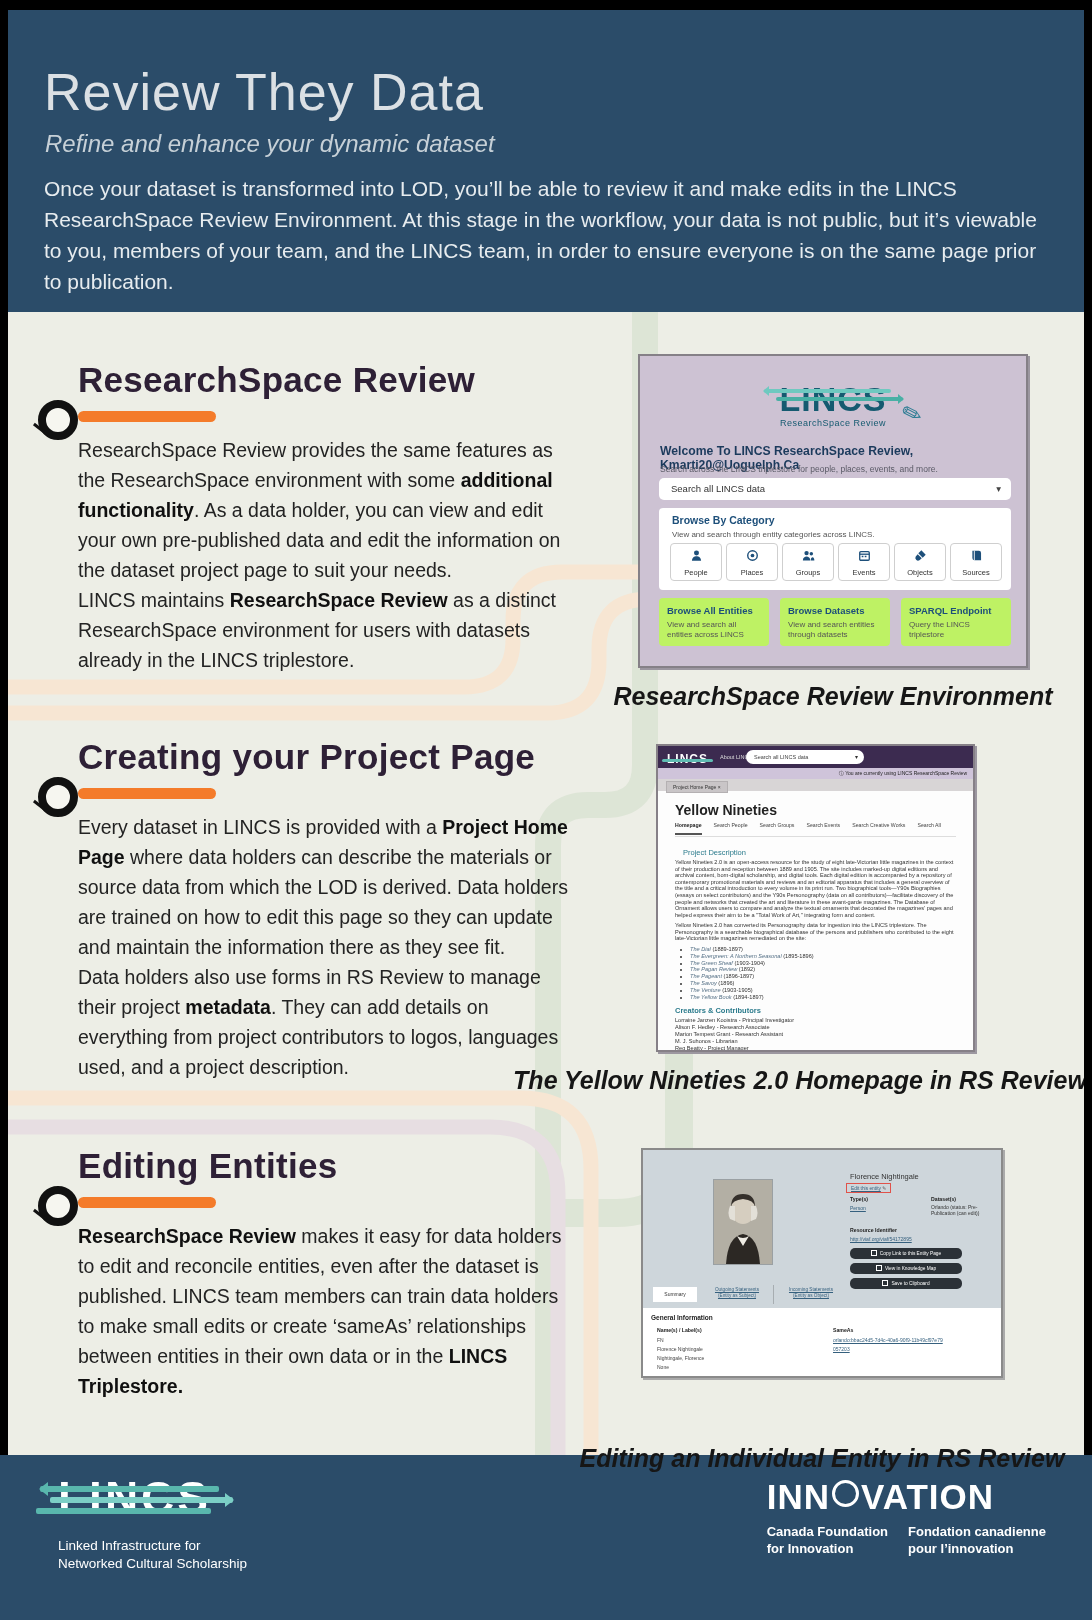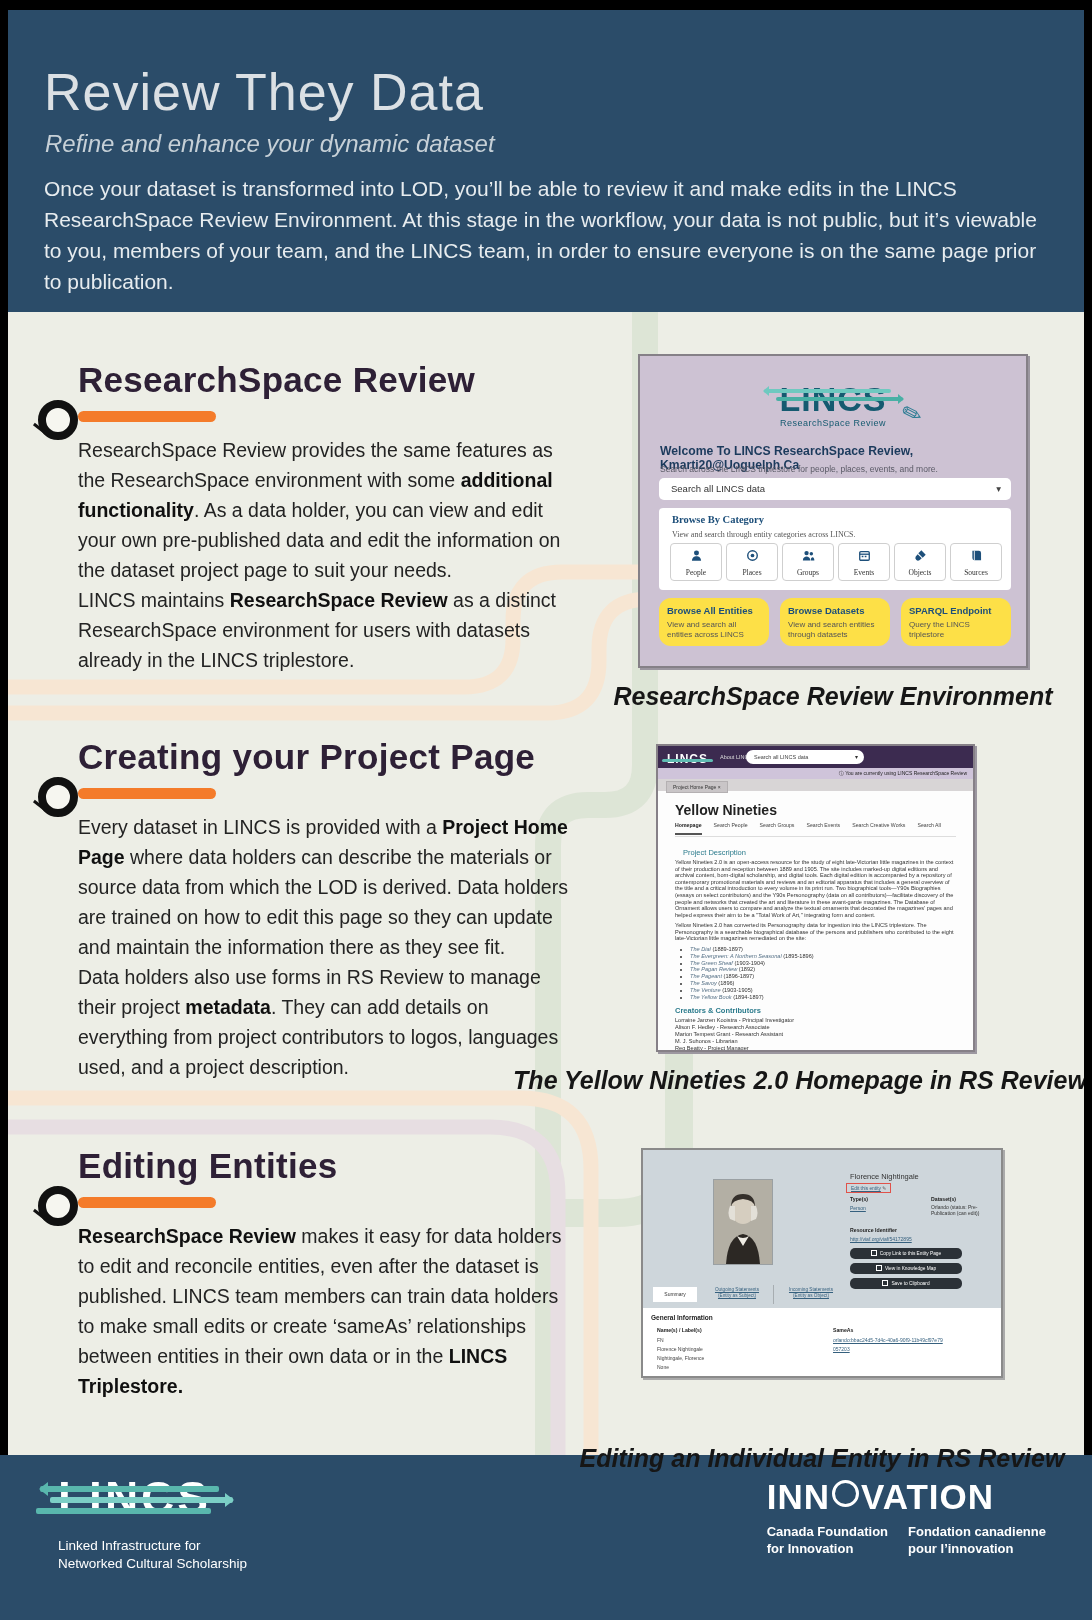--- a/index.html
+++ b/index.html
@@ -50,29 +50,29 @@
   .logo1 .lnA::before{content:"";position:absolute;left:-6px;top:-3px;border:5px solid transparent;border-right:6px solid #6fc9c0;}
   .logo1 .lnB{left:-4px;right:-16px;top:17px;height:4px;background:#49b0a5;}
   .logo1 .lnB::after{content:"";position:absolute;right:-6px;top:-3px;border:5px solid transparent;border-left:6px solid #49b0a5;}
   .logo1sub{left:0;right:0;top:62px;text-align:center;font-size:9px;color:#155a70;letter-spacing:.5px;}
   .pencil1{right:104px;top:44px;font-size:24px;color:#2f7d94;transform:rotate(-18deg);}
   .welcome1{left:20px;top:88px;font-size:12.2px;font-weight:bold;color:#1b3a5c;}
   .hint1{left:20px;top:108px;font-size:8.5px;color:#5a5a66;}
   .search1{left:19px;top:122px;width:352px;height:22px;background:#fff;border-radius:5px;
            font-size:9.5px;color:#333;line-height:22px;padding-left:12px;box-sizing:border-box;}
   .search1 .caret{position:absolute;right:10px;top:0;color:#444;}
-  .browse1{left:19px;top:152px;width:352px;height:82px;background:#fff;border-radius:4px;font-family:Liberation Serif, serif;}
+  .browse1{left:19px;top:152px;width:352px;height:82px;background:#fff;border-radius:4px;}
   .btitle{left:13px;top:6px;font-size:10.5px;font-weight:bold;color:#1d4f7a;}
   .bsub{left:13px;top:22px;font-size:8px;color:#555;}
   .catrow{left:11px;top:35px;display:flex;gap:4px;}
   .cat{width:52px;height:38px;border:1px solid #cfcfcf;border-radius:4px;text-align:center;box-sizing:border-box;}
   .cat svg{margin-top:5px;}
   .cat .cl{display:block;font-size:7.5px;color:#333;margin-top:2px;}
   .cards1{left:19px;top:242px;display:flex;gap:11px;}
-  .card1{width:110px;height:48px;background:#fde047;border-radius:12px;padding:7px 8px;box-sizing:border-box;}
+  .card1{width:110px;height:48px;background:#bef264;border-radius:4px;padding:7px 8px;box-sizing:border-box;}
   .card1 .ct{font-size:9.5px;font-weight:bold;color:#1d4f7a;}
   .card1 .cd{font-size:8px;color:#555;margin-top:4px;line-height:9.5px;}
 
   
   .shot2{left:656px;top:744px;width:319px;height:308px;background:#fdfdfd;border:2px solid #868087;
          box-shadow:2px 2px 0 #9c97a0;}
   .yn-bar{left:0;top:0;right:0;height:22px;background:#3c2b50;}
   .logo2{left:9px;top:3px;font-size:12px;color:#fff;letter-spacing:1px;}
   .logo2 .lnC{left:-5px;right:-5px;top:7px;height:2.5px;background:#5fbcb2;}
   .about2{left:62px;top:8px;font-size:5.5px;color:#ddd;}

